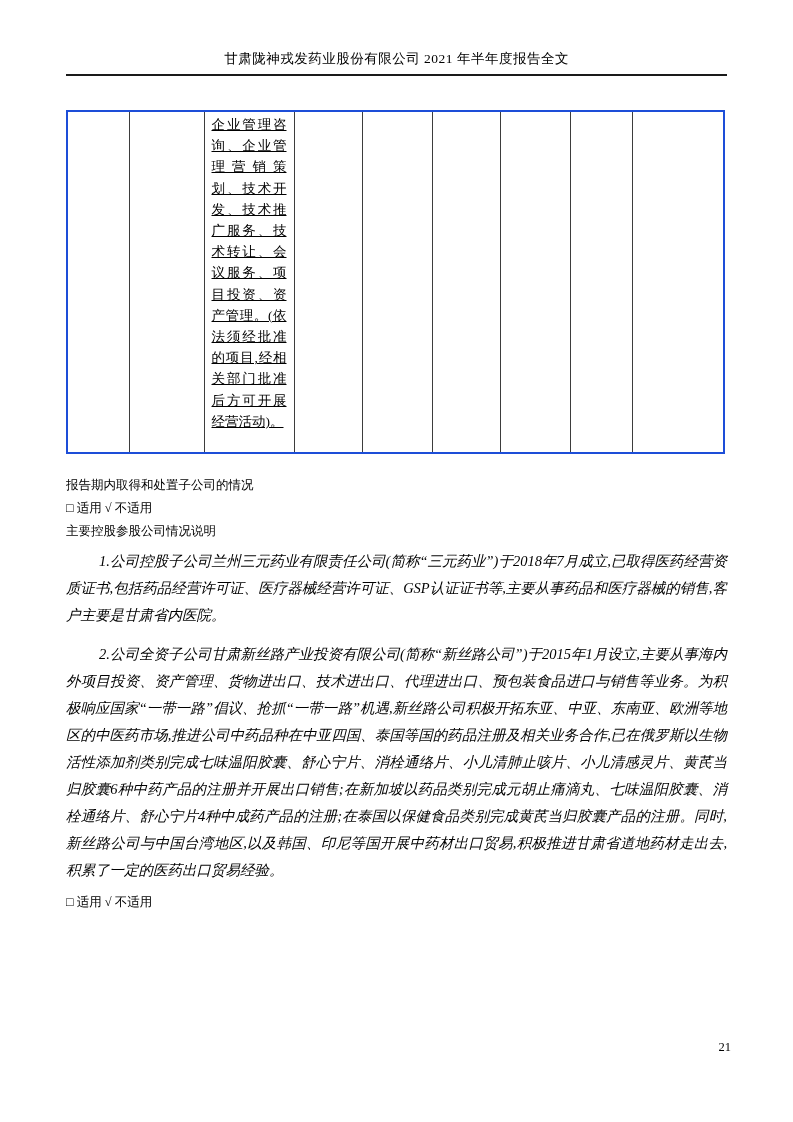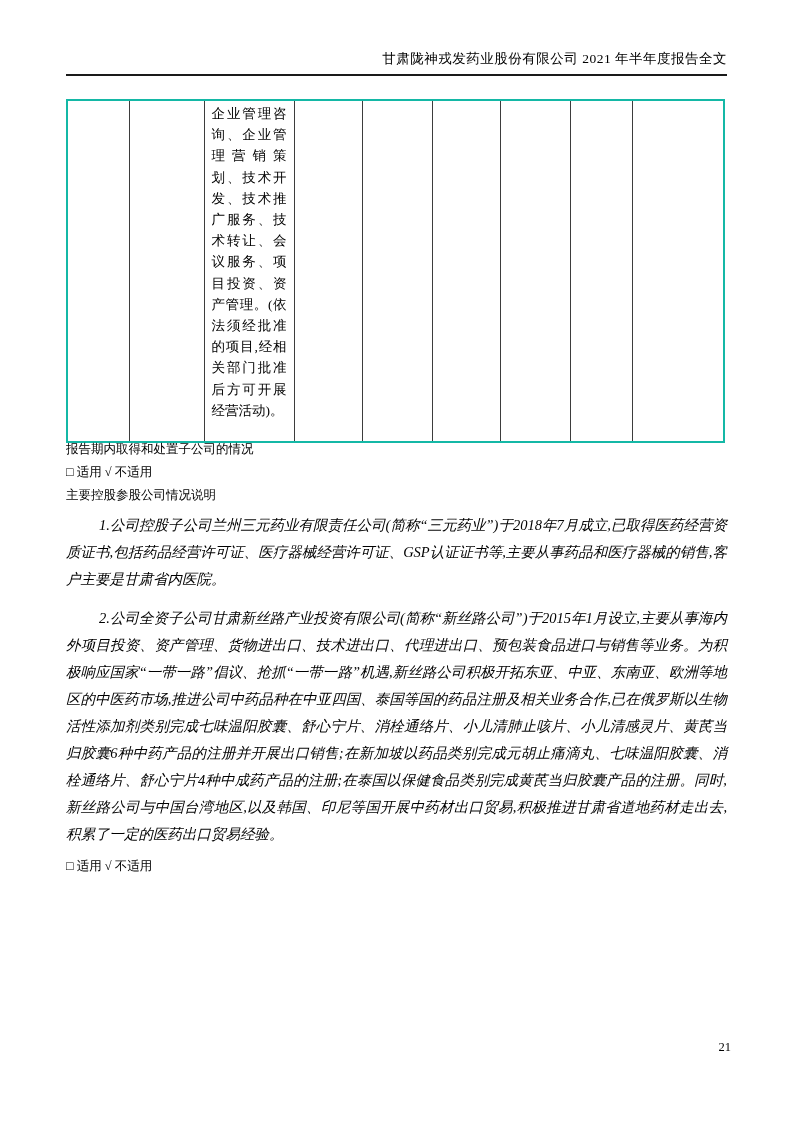--- a/index.html
+++ b/index.html
@@ -8,53 +8,54 @@
     width: 793px;
     height: 1122px;
     background: #ffffff;
     box-sizing: border-box;
     padding: 50px 66px 0 66px;
     font-family: "Liberation Serif", "DejaVu Serif", serif;
     color: #000;
     overflow: hidden;
   }
   .header-title {
-    text-align: right;
+    text-align: center;
     font-size: 13.5px;
     line-height: 17px;
     letter-spacing: 0.5px;
   }
   .header-rule {
     border-bottom: 2px solid #1a1a1a;
     margin-top: 7px;
   }
   table.subs-table {
     border-collapse: collapse;
     table-layout: fixed;
     width: 657px;
-    margin-top: 23px;
-    border: 2px solid #14b8a6;
+    margin-top: 34px;
+    border: 2px solid #1d4ed8;
+    text-decoration: underline;
   }
   table.subs-table td {
     border: 1px solid #3d3d3d;
     vertical-align: top;
     padding: 2px 7px;
     font-size: 13.5px;
     line-height: 21.2px;
     text-align: justify;
     text-justify: inter-character;
     word-break: break-all;
     height: 336px;
   }
   .note {
     margin: 0 0 10px 0;
     font-size: 12.5px;
     line-height: 13px;
   }
-  .note.first { margin-top: 0; }
+  .note.first { margin-top: 25px; }
   .para {
     margin: 8px 0 12px 0;
     font-size: 14.5px;
     line-height: 27px;
     text-align: justify;
     text-justify: inter-character;
     text-indent: 33px;
     word-break: break-all;
     font-style: italic;
   }

